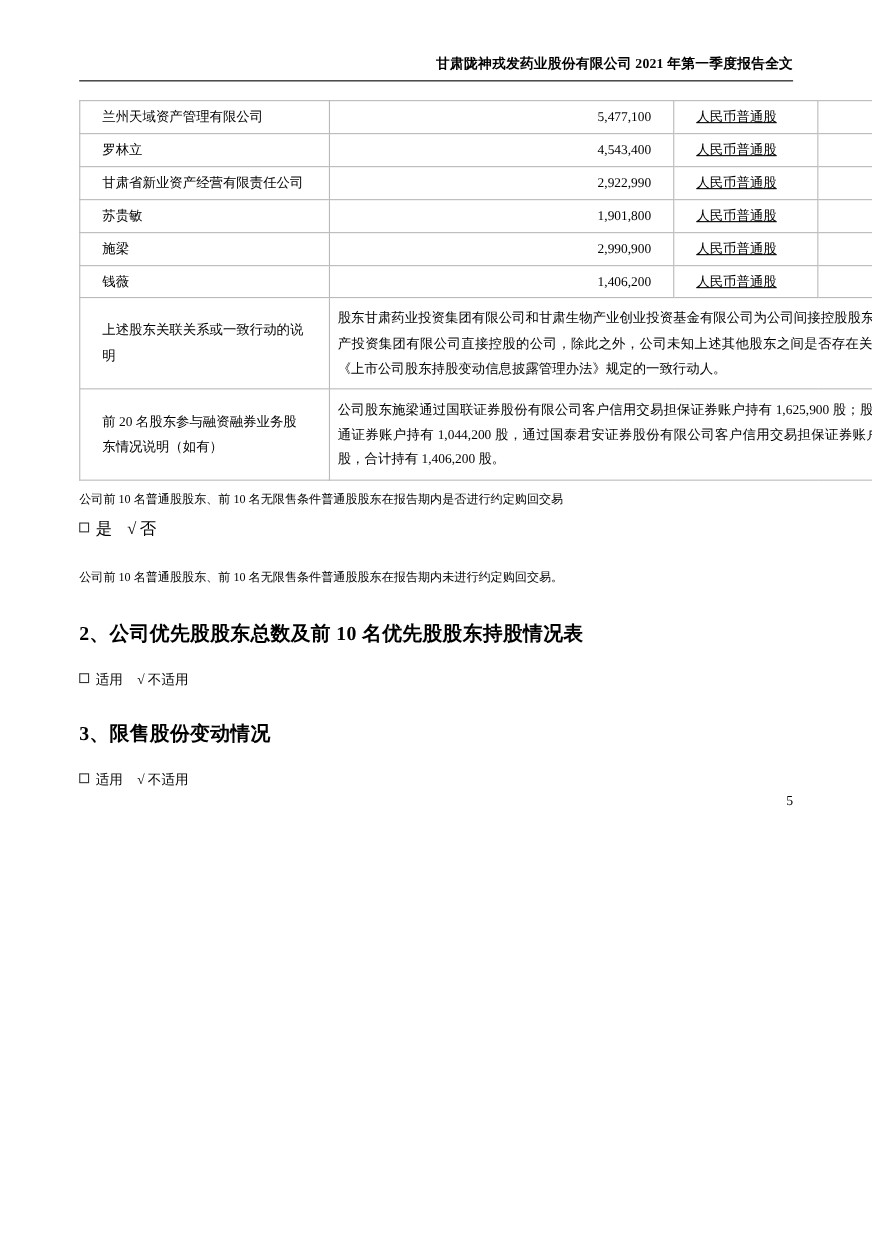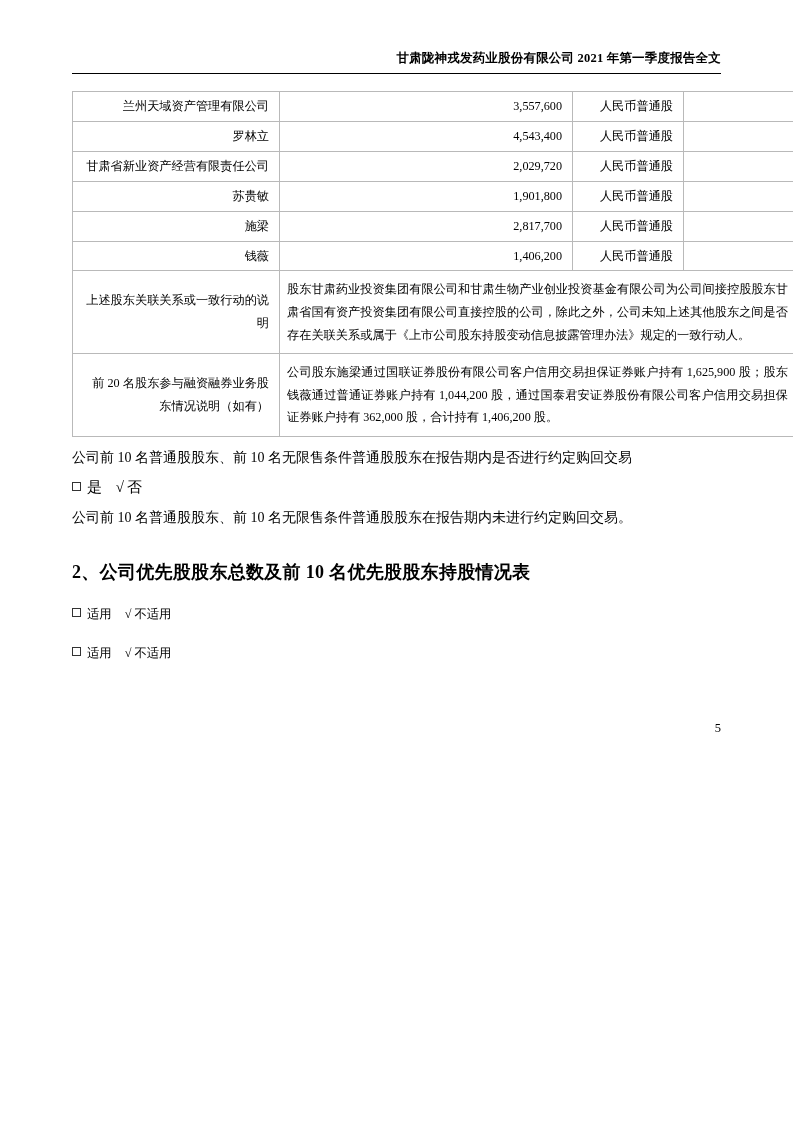--- a/index.html
+++ b/index.html
@@ -37,47 +37,46 @@
   
   table.holders {
     margin-top: 17px;
     width: 100%;
     border-collapse: collapse;
     table-layout: fixed;
     font-size: 12.2px;
   }
   table.holders td {
     border: 0.8px solid #b9b9b9;
-    padding: 5px 10px;
+    padding: 5px 20px;
     vertical-align: middle;
     line-height: 1.55;
-    text-align: right;
   }
   td.name       { width: 186px; }
   td.num        { width: 272px; text-align: right; padding-right: 7px; }
-  td.kind       { width: 90px; }
+  td.kind       { width: 90px; text-decoration: underline; }
   td.blank      { width: 92px; }
   tr.noterow td.notelabel {
     width: 186px;
     vertical-align: middle;
     line-height: 1.9;
   }
   tr.noterow td.notebody {
     text-align: justify;
     text-justify: inter-ideograph;
     line-height: 1.85;
     padding: 7px 8px 7px 7px;
   }
   
   .para {
-    font-size: 14px;
+    font-size: 11px;
     line-height: 1.95;
     margin-top: 7px;
   }
-  .para.tight { margin-top: 2px; }
+  .para.tight { margin-top: 18px; }
   .checkline {
     font-size: 15px;
     line-height: 1.95;
     margin-top: 2px;
   }
   .box {
     display: inline-block;
     width: 7px;
     height: 7px;
     border: 0.9px solid #333;
@@ -111,45 +110,45 @@
 
   <div class="header">
     <span>甘肃陇神戎发药业股份有限公司 2021 年第一季度报告全文</span>
   </div>
   <div class="header-rule"></div>
 
   <table class="holders">
     <tbody>
       <tr>
         <td class="name">兰州天域资产管理有限公司</td>
-        <td class="num">3,557,600</td>
+        <td class="num">5,477,100</td>
         <td class="kind">人民币普通股</td>
         <td class="blank"></td>
       </tr>
       <tr>
         <td class="name">罗林立</td>
         <td class="num">4,543,400</td>
         <td class="kind">人民币普通股</td>
         <td class="blank"></td>
       </tr>
       <tr>
         <td class="name">甘肃省新业资产经营有限责任公司</td>
-        <td class="num">2,029,720</td>
+        <td class="num">2,922,990</td>
         <td class="kind">人民币普通股</td>
         <td class="blank"></td>
       </tr>
       <tr>
         <td class="name">苏贵敏</td>
         <td class="num">1,901,800</td>
         <td class="kind">人民币普通股</td>
         <td class="blank"></td>
       </tr>
       <tr>
         <td class="name">施梁</td>
-        <td class="num">2,817,700</td>
+        <td class="num">2,990,900</td>
         <td class="kind">人民币普通股</td>
         <td class="blank"></td>
       </tr>
       <tr>
         <td class="name">钱薇</td>
         <td class="num">1,406,200</td>
         <td class="kind">人民币普通股</td>
         <td class="blank"></td>
       </tr>
       <tr class="noterow">
@@ -172,20 +171,21 @@
 
   <div class="para tight">公司前 10 名普通股股东、前 10 名无限售条件普通股股东在报告期内未进行约定购回交易。</div>
 
   <div class="sec-title">2、公司优先股股东总数及前 10 名优先股股东持股情况表</div>
 
   <div class="sec-check">
     <span class="box"></span><span>适用</span>
     <span class="chk" style="margin-left:10px;">√</span><span>不适用</span>
   </div>
 
+  <div class="sec-title">3、限售股份变动情况</div>
 
   <div class="sec-check">
     <span class="box"></span><span>适用</span>
     <span class="chk" style="margin-left:10px;">√</span><span>不适用</span>
   </div>
 
   <div class="pagenum">5</div>
 
 </div>
 

